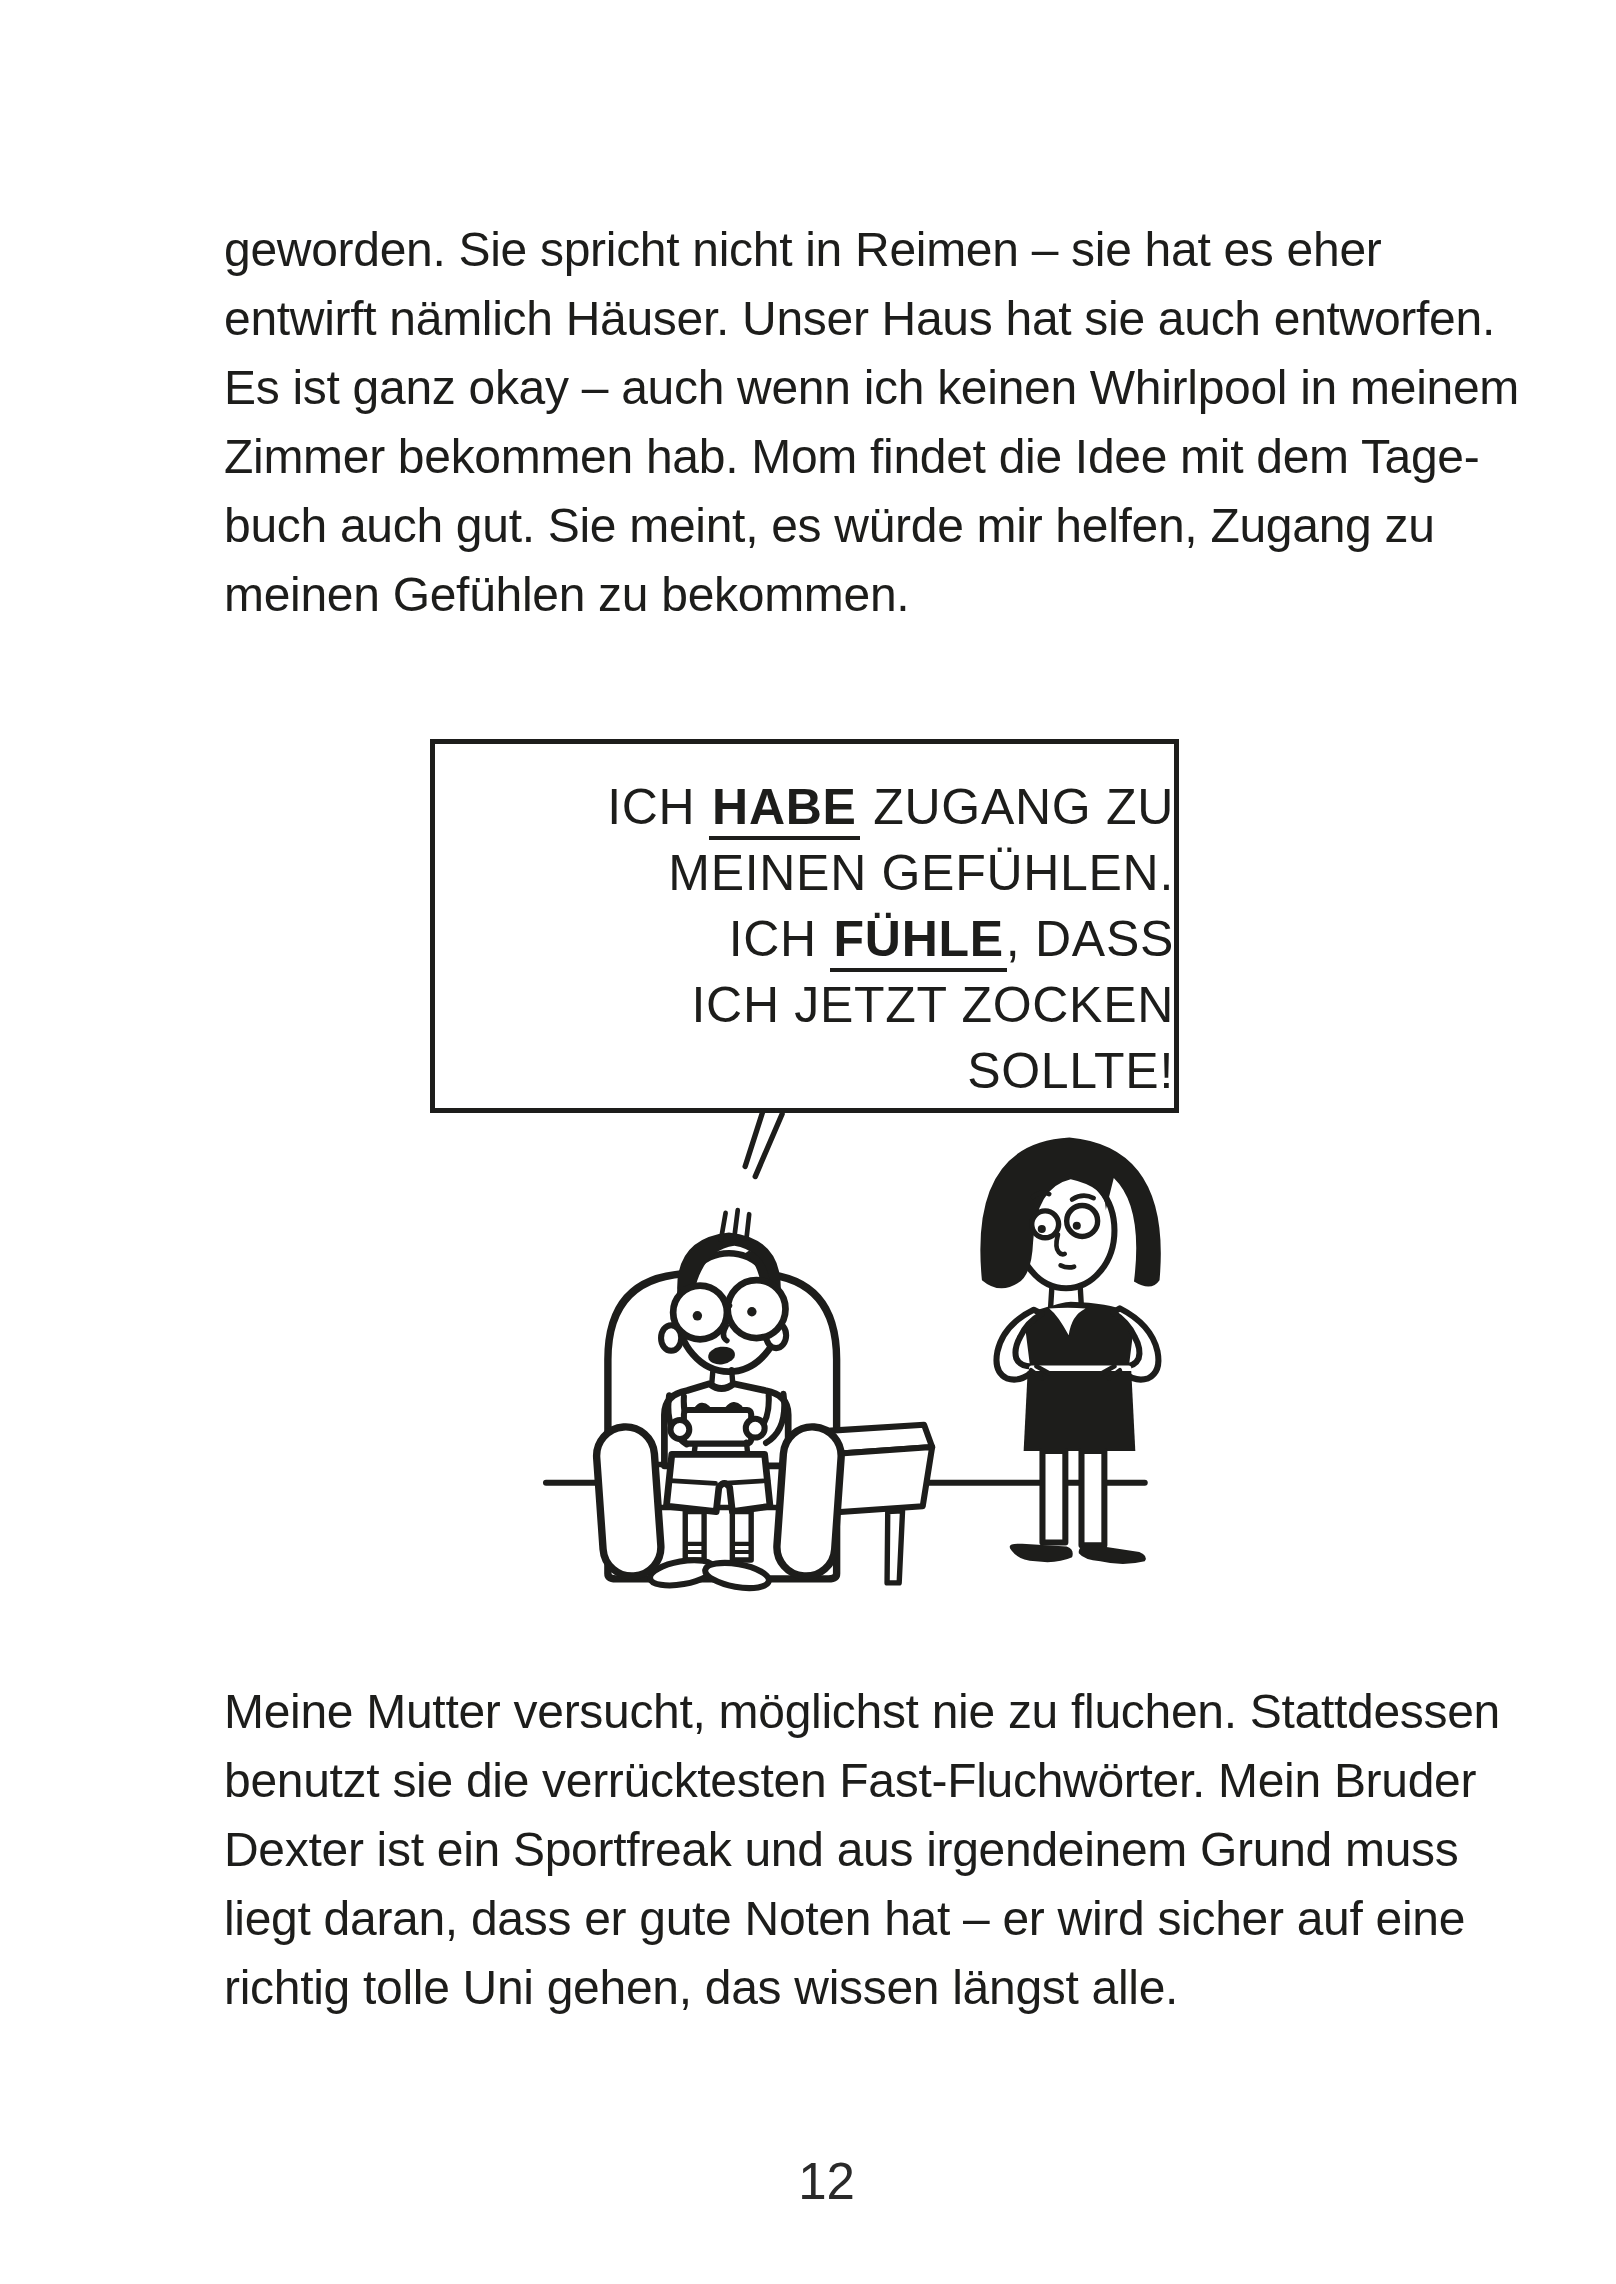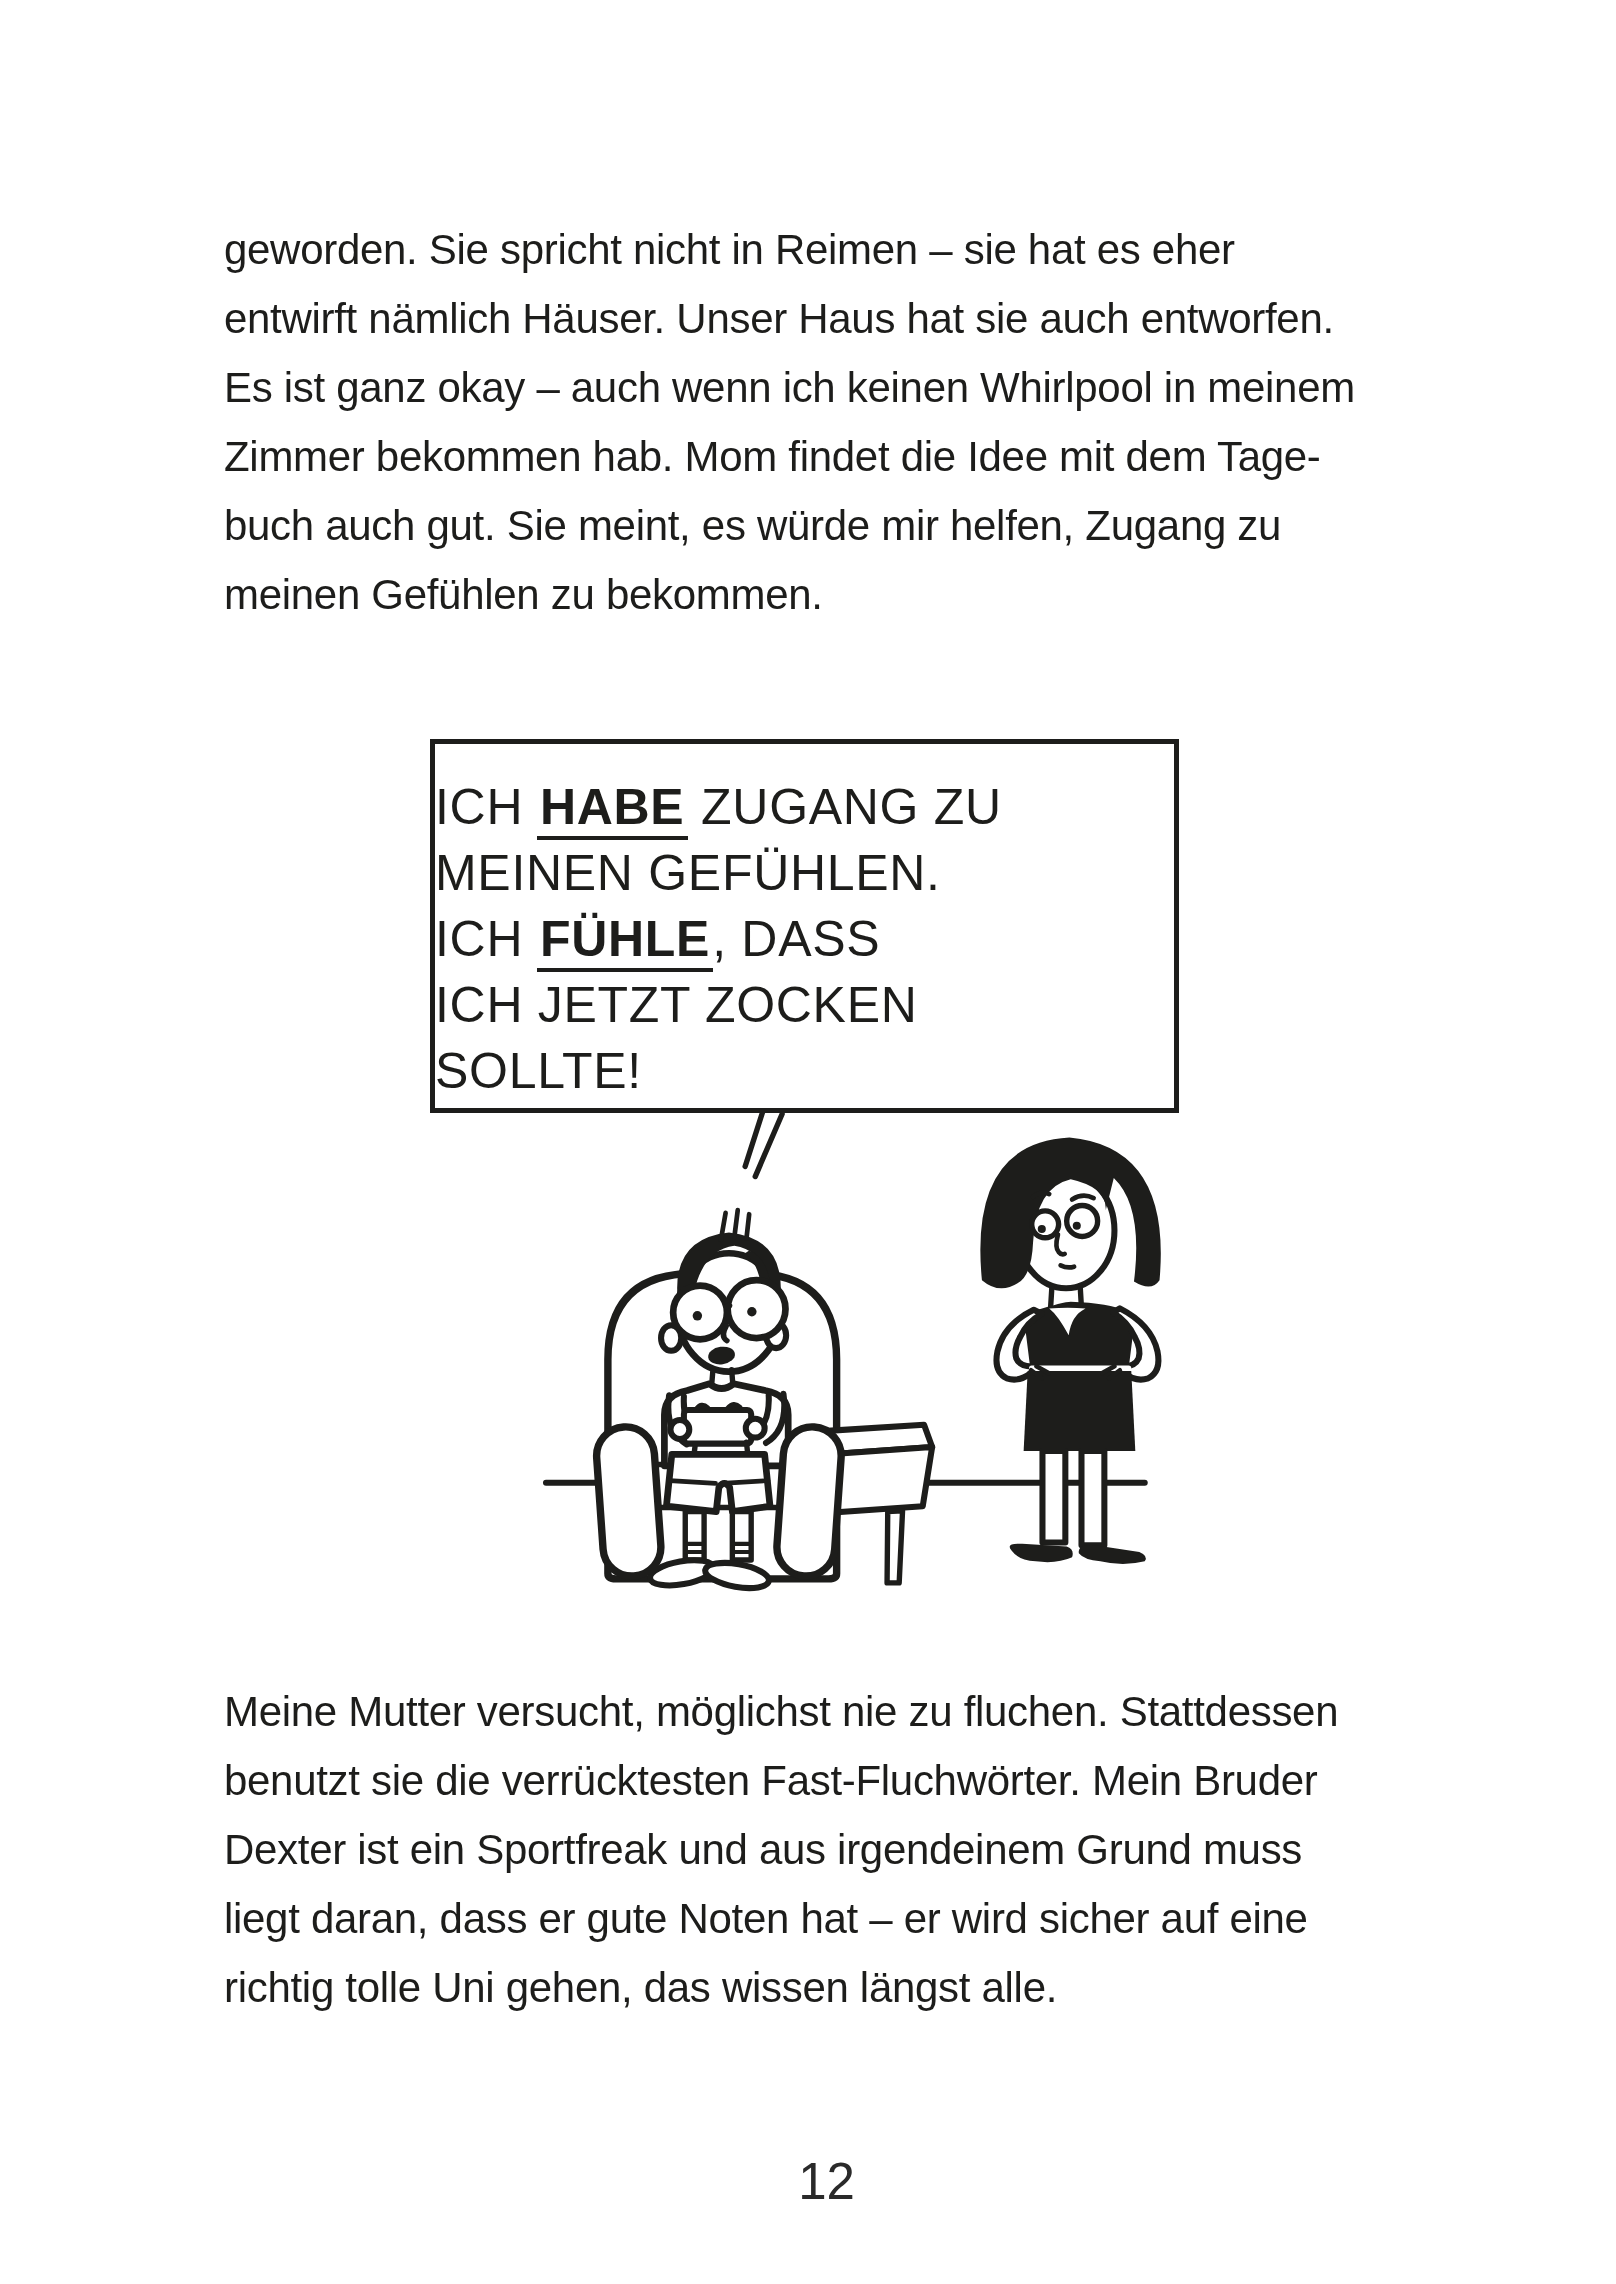--- a/index.html
+++ b/index.html
@@ -1,26 +1,26 @@
 <!DOCTYPE html>
 <html style="font-size:10.8px"><head>
 <meta charset="utf-8">
 <style>
   html,body{margin:0;padding:0;background:#ffffff;}
   .page{position:relative;width:1616px;height:2284px;background:#ffffff;overflow:hidden;
         font-family:"Liberation Sans", sans-serif;color:#1d1d1b;}
   
   .para{position:absolute;left:224px;width:1205px;}
-  .para .line{height:69px;line-height:69px;font-size:42px;letter-spacing:-0.3px;white-space:pre;}
+  .para .line{height:69px;line-height:69px;font-size:48px;letter-spacing:-0.3px;white-space:pre;}
   .para-top{top:215px;}
   .para-bottom{top:1677px;}
   
   .bubble{position:absolute;left:430px;top:739px;width:749px;height:374px;
           box-sizing:border-box;border:5.4px solid #1d1d1b;background:#ffffff;
-          text-align:left;padding-top:30px;}
+          text-align:right;padding-top:30px;}
   .bubble .bline{height:66px;line-height:66px;font-size:50px;letter-spacing:0.7px;white-space:pre;}
   .bubble .emph{font-weight:700;border-bottom:4.7px solid #1d1d1b;padding:0 3.4px 1.3px;margin:0 -1.3px;}
   .bubble .emph:empty{border:none;padding:0;margin:0;}
   
   .art{position:absolute;left:532px;top:1077px;width:694px;height:518px;}
   
   .pagenum{position:absolute;left:224px;top:2158px;width:1205px;height:47px;line-height:47px;
            text-align:center;font-size:51px;color:#2a2a2a;}
 </style>
 </head>

